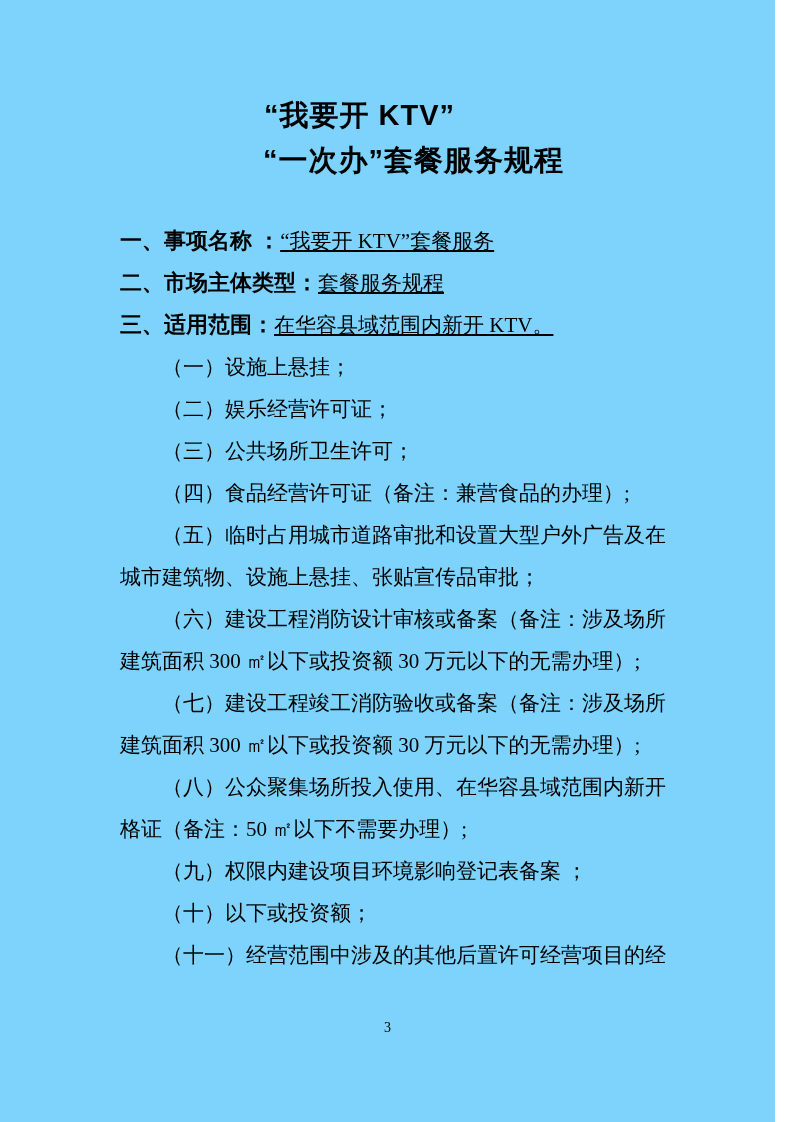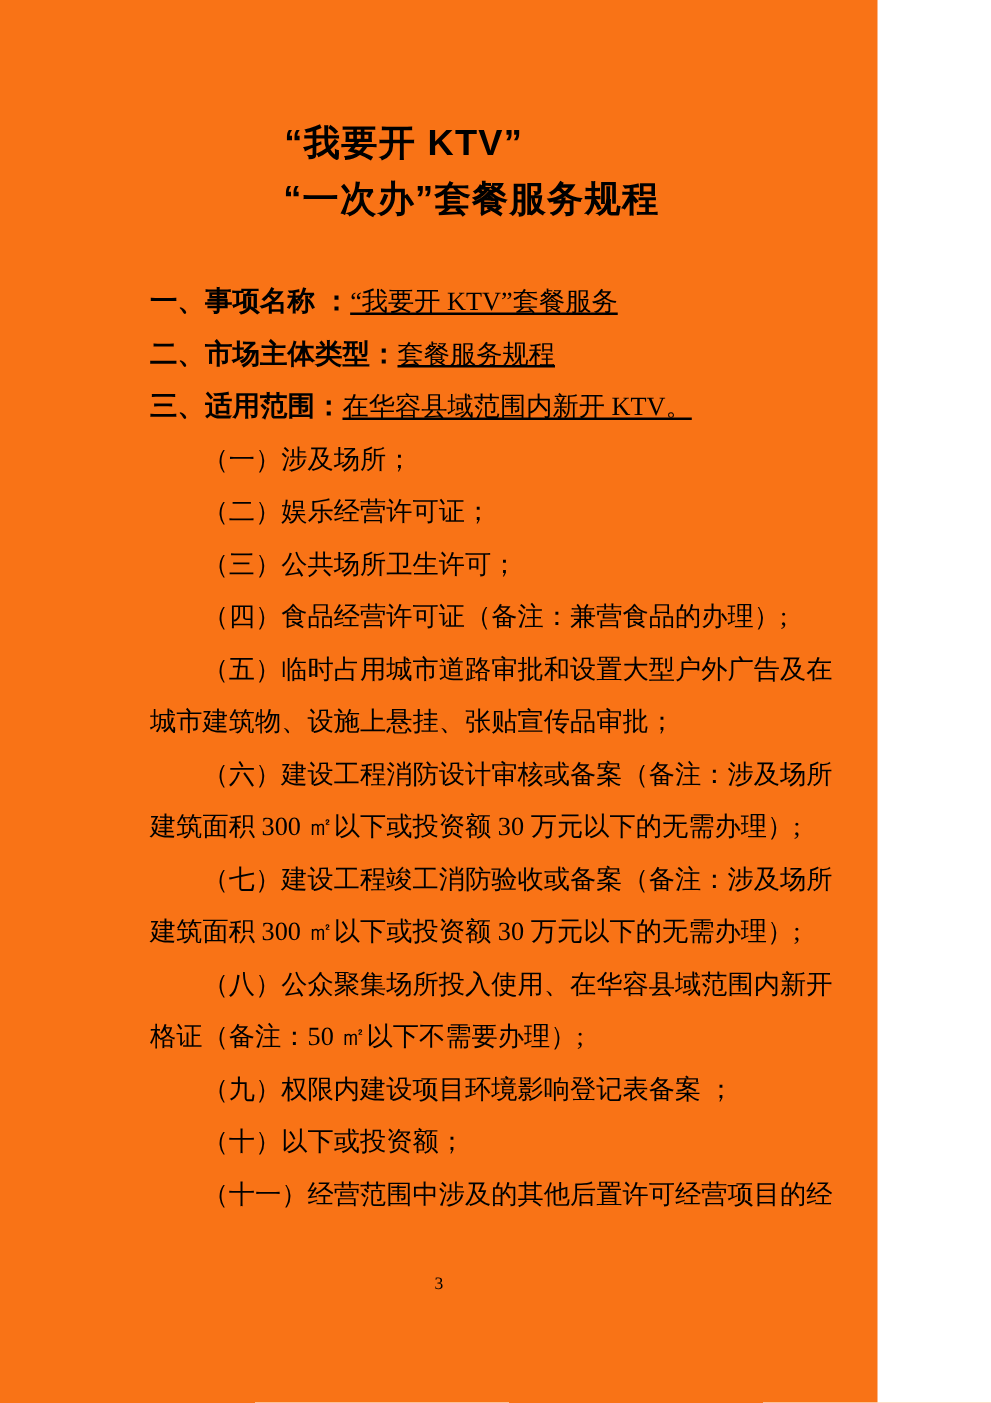--- a/index.html
+++ b/index.html
@@ -2,23 +2,23 @@
 <html><head>
 <meta charset="utf-8">
 <style>
   html, body {
     margin: 0;
     padding: 0;
     background: #ffffff;
   }
   .page {
     position: relative;
-    width: 702px;
+    width: 775px;
     height: 1122px;
-    background: #f97316;
+    background: #7dd3fc;
     color: #000000;
     overflow: hidden;
   }
   .title-block {
     position: absolute;
     top: 93px;
     left: 0;
     width: 100%;
     text-align: center;
     font-family: "Liberation Sans", sans-serif;
@@ -75,21 +75,21 @@
 
   <div class="content">
 
     <div class="heading"><span class="section-label">一、事项名称 ：</span><span class="section-value">“我要开 KTV”套餐服务</span></div>
 
     <div class="heading"><span class="section-label">二、市场主体类型：</span><span class="section-value">套餐服务规程</span></div>
 
     <div class="heading"><span class="section-label">三、适用范围：</span><span class="section-value">在华容县域范围内新开 KTV。</span></div>
 
 
-    <div class="item-line indent">（一）涉及场所；</div>
+    <div class="item-line indent">（一）设施上悬挂；</div>
     <div class="item-line indent">（二）娱乐经营许可证；</div>
     <div class="item-line indent">（三）公共场所卫生许可；</div>
     <div class="item-line indent">（四）食品经营许可证（备注：兼营食品的办理）;</div>
 
     <div class="item-line indent">（五）临时占用城市道路审批和设置大型户外广告及在</div>
     <div class="item-line">城市建筑物、设施上悬挂、张贴宣传品审批；</div>
 
     <div class="item-line indent">（六）建设工程消防设计审核或备案（备注：涉及场所</div>
     <div class="item-line">建筑面积 300 ㎡以下或投资额 30 万元以下的无需办理）;</div>
 

